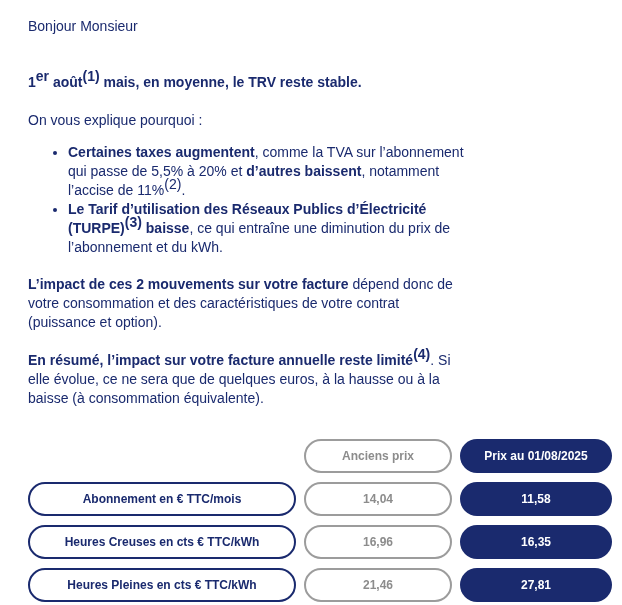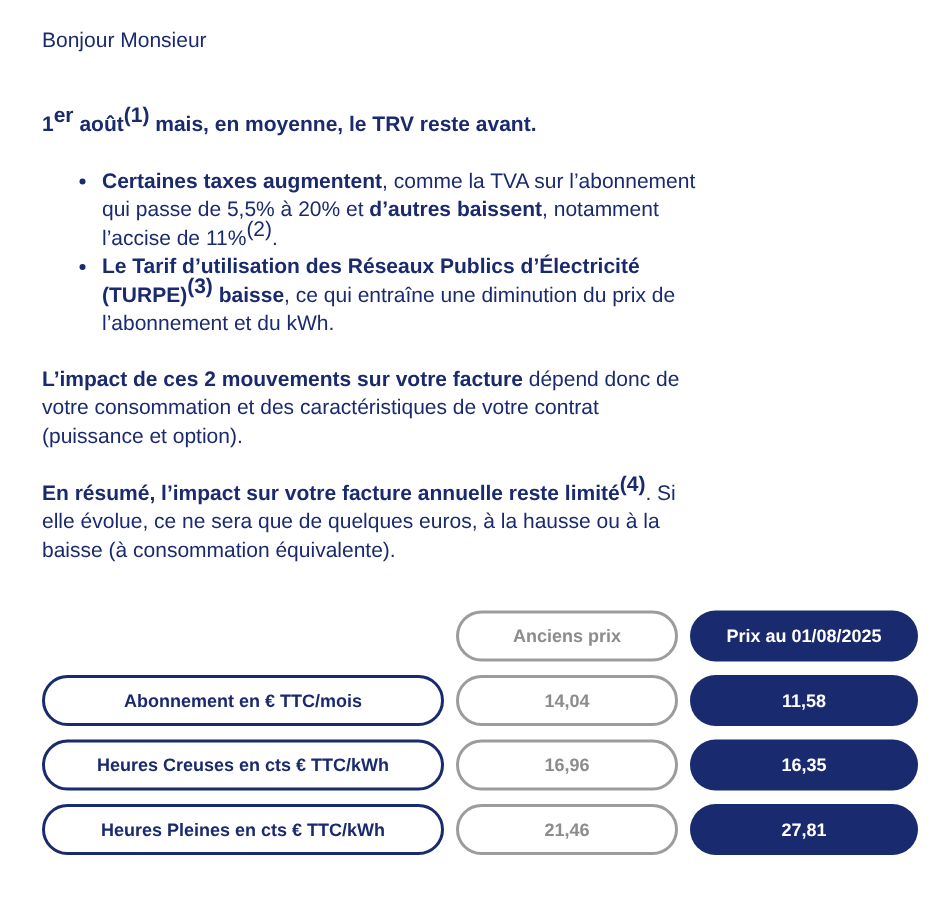--- a/index.html
+++ b/index.html
@@ -51,22 +51,23 @@
   .old-pill   { border: 2px solid var(--gray_border); color: var(--gray_text); }
   .new-pill   { background: var(--navy); color: #ffffff; }
 </style>
 </head>
 <body>
 
 <div class="page">
 
   <p class="greeting">Bonjour Monsieur</p>
 
-  <p class="bold"><br><span>1</span><sup>er</sup><span> août</span><sup>(1)</sup><span> mais, en moyenne, le TRV reste avant.</span></p>
+  <p class="bold"><br><span>1</span><sup>er</sup><span> août</span><sup>(1)</sup><span> mais, en moyenne, le TRV reste stable.</span></p>
 
+  <p class="explain">On vous explique pourquoi :</p>
 
   <ul class="reasons">
     <li><b>Certaines taxes augmentent</b><span>, comme la TVA sur l’abonnement qui passe de 5,5% à 20% et </span><b>d’autres baissent</b><span>, notamment l’accise de 11%</span><sup>(2)</sup><span>.</span></li>
     <li><b>Le Tarif d’utilisation des Réseaux Publics d’Électricité (TURPE)</b><sup class="bold">(3)</sup><b> baisse</b><span>, ce qui entraîne une diminution du prix de l’abonnement et du kWh.</span></li>
   </ul>
 
   <p><b>L’impact de ces 2 mouvements sur votre facture</b><span> dépend donc de votre consommation et des caractéristiques de votre contrat (puissance et option).</span></p>
 
   <p class="resume"><b>En résumé, l’impact sur votre facture annuelle reste limité</b><sup class="bold">(4)</sup><span>. Si elle évolue, ce ne sera que de quelques euros, à la hausse ou à la baisse (à consommation équivalente).</span></p>
 

